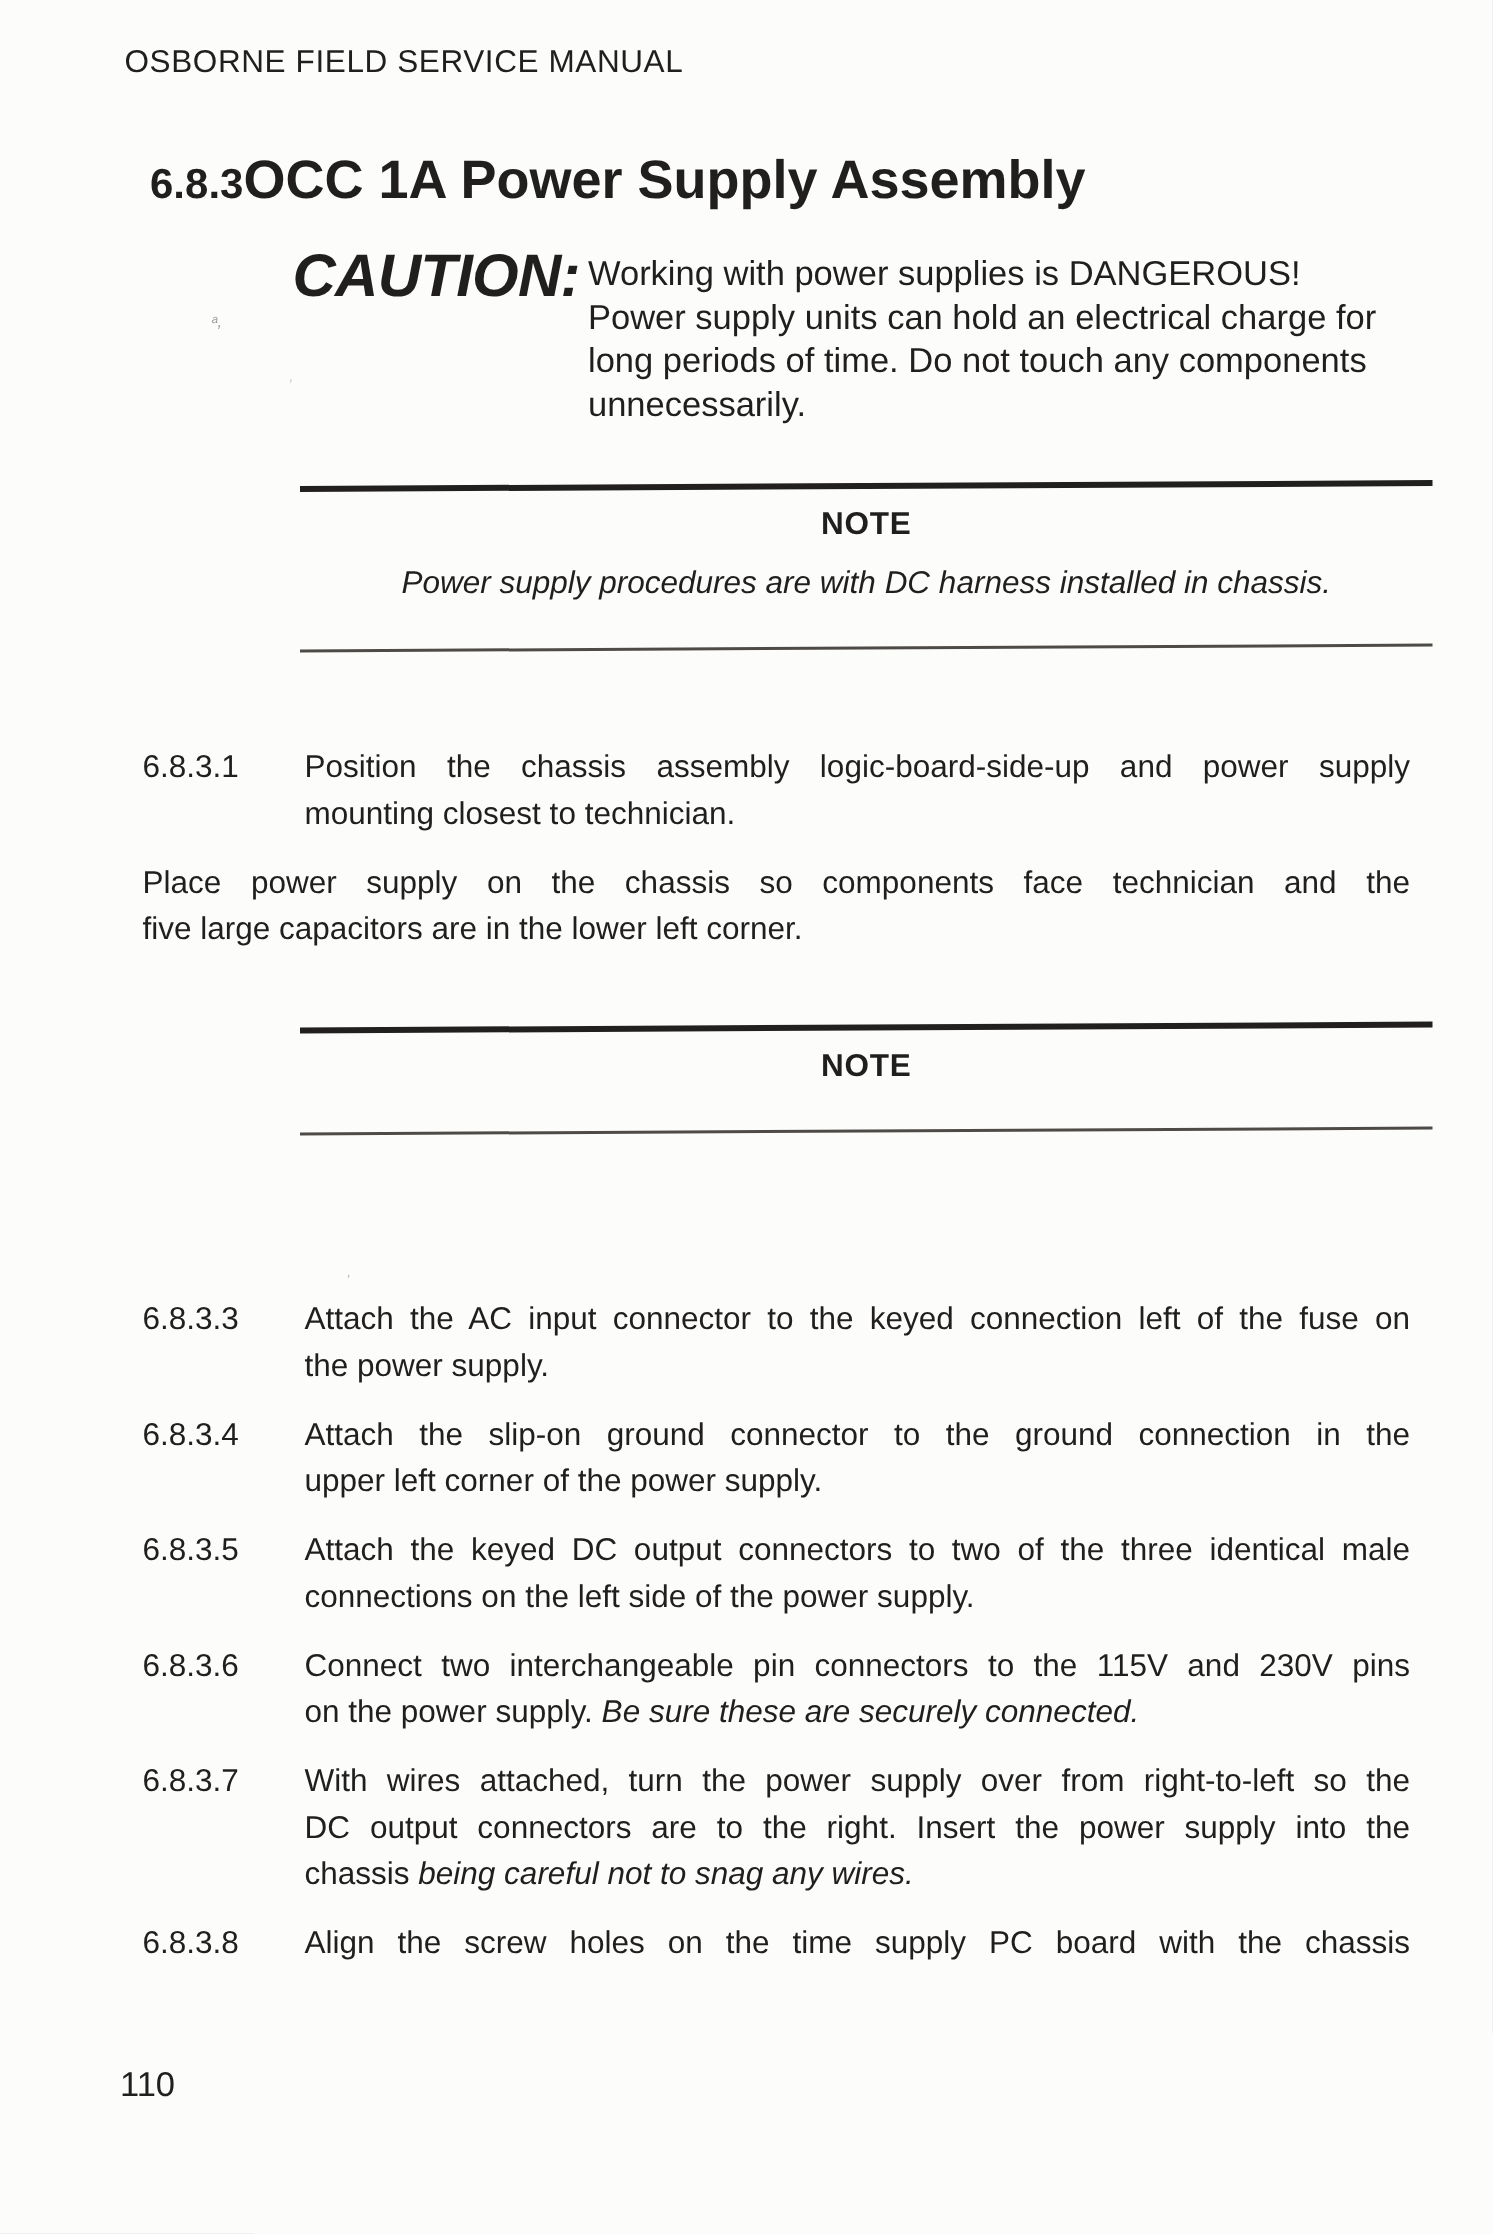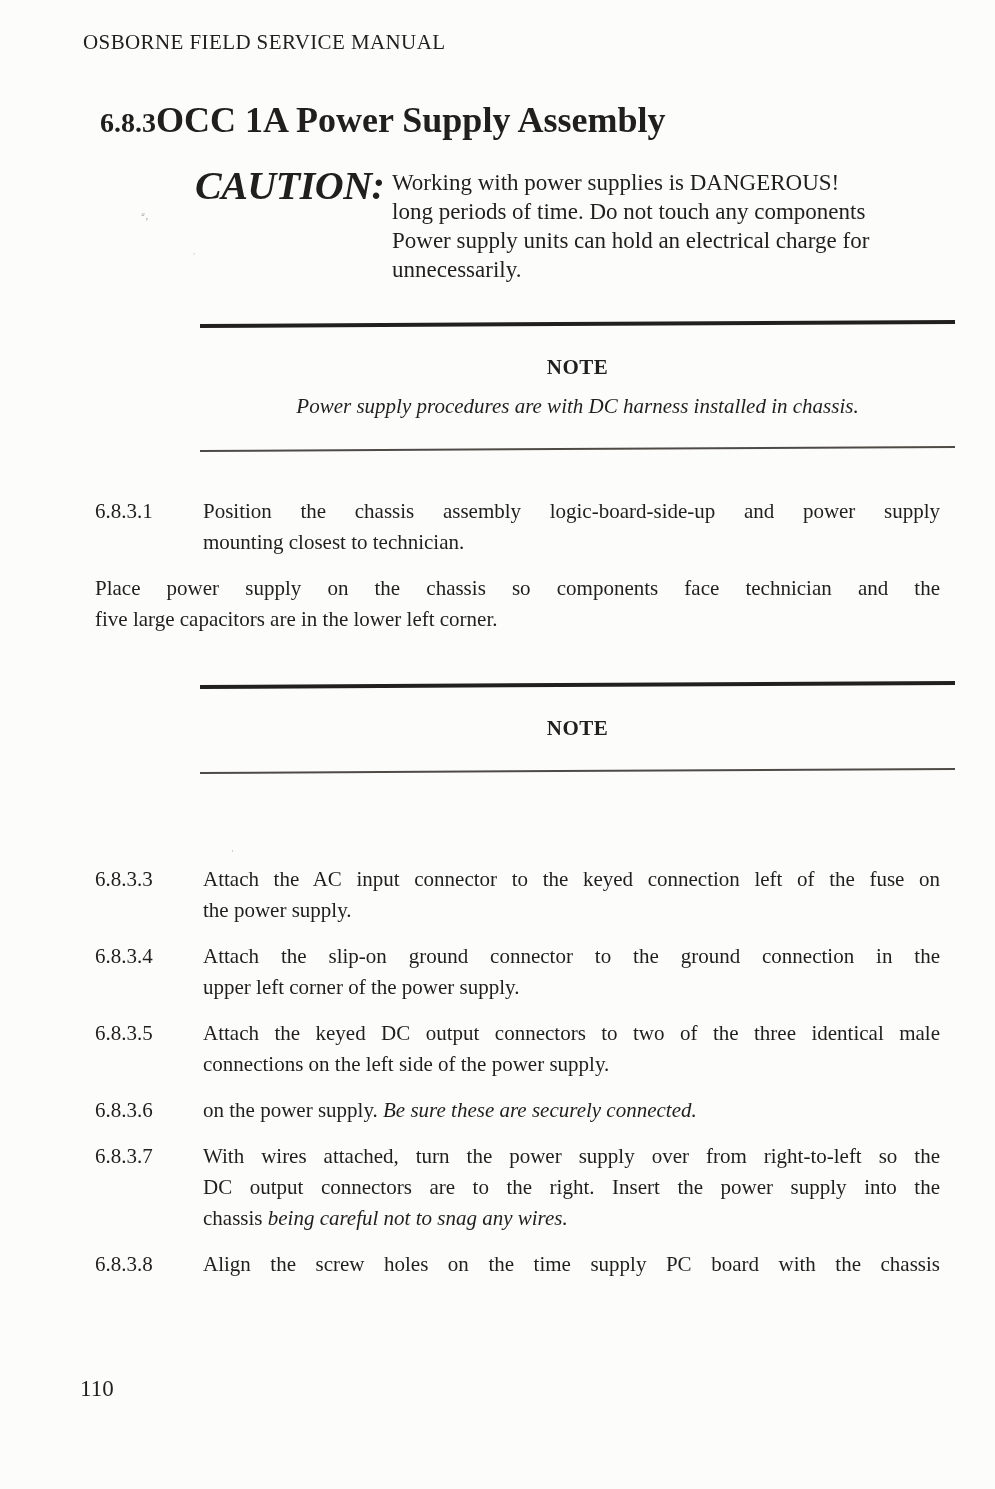--- a/index.html
+++ b/index.html
@@ -2,42 +2,42 @@
 <html><head>
 <meta charset="utf-8">
 <style>
   html,body{margin:0;padding:0;background:#e8e6e2;}
   .page{
     position:relative;
     width:995px;height:1489px;
     margin:0 auto;
     background:#fcfcfb;
     color:#201f1d;
-    font-family:Liberation Serif, serif;
+    font-family:Liberation Sans, sans-serif;
     overflow:hidden;
   }
   .running-header{
     position:absolute;left:83px;top:30px;
     font-size:21px;letter-spacing:0.4px;white-space:nowrap;
   }
   .section-heading{position:absolute;left:100px;top:99px;white-space:nowrap;}
   .sec-num{font-size:28px;font-weight:bold;}
   .sec-title{font-size:36px;font-weight:bold;}
   .caution{position:absolute;left:195px;top:158px;width:756px;}
   .caution-label{
     position:absolute;left:0;top:4px;
     font-size:40px;font-weight:bold;font-style:italic;
     letter-spacing:-0.5px;white-space:nowrap;
   }
   .caution-body{position:absolute;left:197px;top:10px;width:560px;}
   .c-line{font-size:23px;line-height:29px;white-space:nowrap;}
   .note{position:absolute;left:200px;width:755px;}
   .note-rule{height:4px;background:#21201e;transform:rotate(-0.3deg);}
   .note-rule.thin{height:2px;background:#4e4b47;}
-  .note-body{padding-top:28px;text-align:center;}
+  .note-body{padding-top:11px;text-align:center;}
   .note-label{font-size:21px;font-weight:bold;letter-spacing:0.5px;line-height:26px;}
   .note-text{font-size:21px;font-style:italic;margin-top:13px;line-height:26px;}
   .note .note-rule.thin{margin-top:29px;}
   .steps{position:absolute;left:95px;width:845px;}
   .step{display:flex;margin-bottom:15px;}
   .step-num{width:108px;flex:0 0 108px;font-size:21px;line-height:31px;}
   .step-text{flex:1 1 auto;font-size:21px;line-height:31px;}
   .step-text .line{text-align:left;}
   .step-text .line.fill{text-align:justify;text-align-last:justify;}
   .it{font-style:italic;}
@@ -55,22 +55,22 @@
   <div class="running-header">OSBORNE FIELD SERVICE MANUAL</div>
 
   <div class="section-heading">
     <span class="sec-num">6.8.3</span><span class="sec-title">OCC 1A Power Supply Assembly</span>
   </div>
 
   <div class="caution">
     <span class="caution-label">CAUTION:</span>
     <div class="caution-body" id="caution-body">
         <div class="c-line">Working with power supplies is DANGEROUS!</div>
+        <div class="c-line">Power supply units can hold an electrical charge for</div>
         <div class="c-line">long periods of time. Do not touch any components</div>
-        <div class="c-line">Power supply units can hold an electrical charge for</div>
         <div class="c-line">unnecessarily.</div>
       </div>
   </div>
 
   <div class="note" style="top:322px;">
     <div class="note-rule"></div>
     <div class="note-body">
       <div class="note-label">NOTE</div>
       <div class="note-text">Power supply procedures are with DC harness installed in chassis.</div>
     </div>
@@ -119,20 +119,21 @@
       <div class="step">
         <span class="step-num">6.8.3.5</span>
         <div class="step-text">
           <div class="line fill"><span>Attach the keyed DC output connectors to two of the three identical male</span></div>
           <div class="line"><span>connections on the left side of the power supply.</span></div>
         </div>
       </div>
       <div class="step">
         <span class="step-num">6.8.3.6</span>
         <div class="step-text">
+          <div class="line fill"><span>Connect two interchangeable pin connectors to the 115V and 230V pins</span></div>
           <div class="line"><span>on the power supply. </span><span class="it">Be sure these are securely connected.</span></div>
         </div>
       </div>
       <div class="step">
         <span class="step-num">6.8.3.7</span>
         <div class="step-text">
           <div class="line fill"><span>With wires attached, turn the power supply over from right-to-left so the</span></div>
           <div class="line fill"><span>DC output connectors are to the right. Insert the power supply into the</span></div>
           <div class="line"><span>chassis </span><span class="it">being careful not to snag any wires.</span></div>
         </div>

